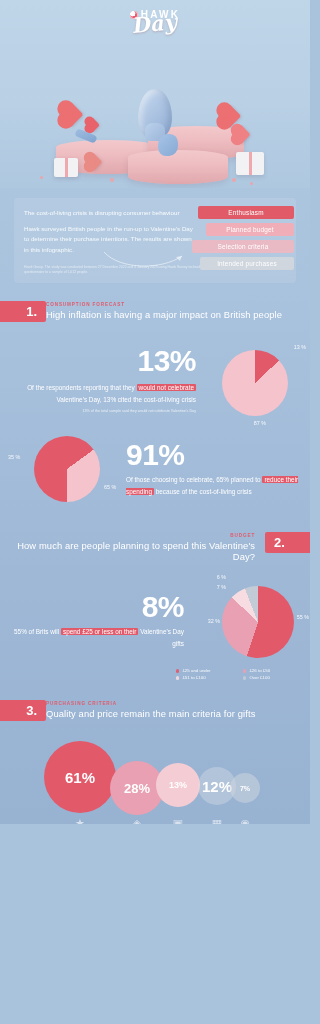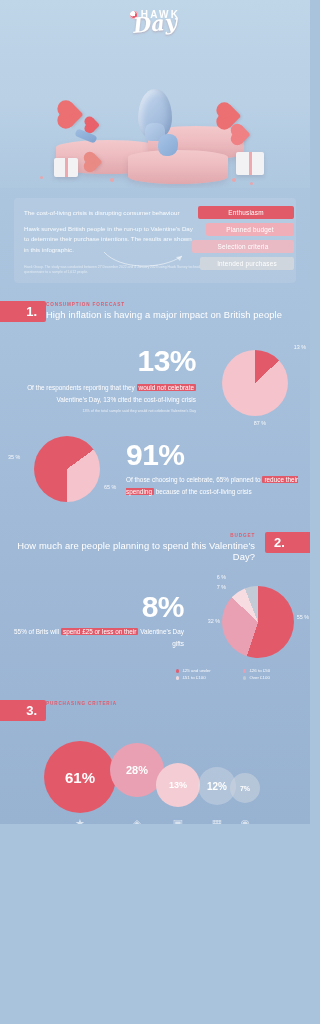--- a/index.html
+++ b/index.html
@@ -362,28 +362,29 @@
         <span class="lg-dot" style="background:#c3ccd6"></span>
         <span>Over £100</span>
       </div>
     </div>
   </div>
 
   <div class="sec-head">
     <div class="sec-num">3.</div>
     <div class="sec-text">
       <div class="sec-kicker">PURCHASING CRITERIA</div>
+      <div class="sec-title">Quality and price remain the main criteria for gifts</div>
     </div>
   </div>
 
   <div class="bubbles">
     <div class="bub" style="left:44px; top:12px; width:72px; height:72px; background:#e25a6a; font-size:15px;">61%</div>
-    <div class="bub" style="left:110px; top:14px; width:54px; height:54px; background:#e8a0b2; font-size:11px;">28%</div>
+    <div class="bub" style="left:110px; top:32px; width:54px; height:54px; background:#e8a0b2; font-size:13px;">28%</div>
     <div class="bub" style="left:156px; top:34px; width:44px; height:44px; background:#f4cdd4; font-size:9px;">13%</div>
-    <div class="bub" style="left:198px; top:38px; width:38px; height:38px; background:rgba(223,228,233,.35); font-size:10px;">12%</div>
+    <div class="bub" style="left:198px; top:38px; width:38px; height:38px; background:rgba(223,228,233,.35); font-size:15px;">12%</div>
     <div class="bub" style="left:230px; top:44px; width:30px; height:30px; background:rgba(205,214,222,.55); font-size:7px;">7%</div>
 
     <div class="bub-icon" style="left:57px; top:88px;">★</div>
     <div class="bub-icon" style="left:114px; top:88px;">◈</div>
     <div class="bub-icon" style="left:155px; top:88px;">▣</div>
     <div class="bub-icon" style="left:194px; top:88px;">▦</div>
     <div class="bub-icon" style="left:222px; top:88px;">◉</div>
 
     <div class="bub-label" style="left:57px; top:101px;">Quality</div>
     <div class="bub-label" style="left:114px; top:101px;">Price</div>

